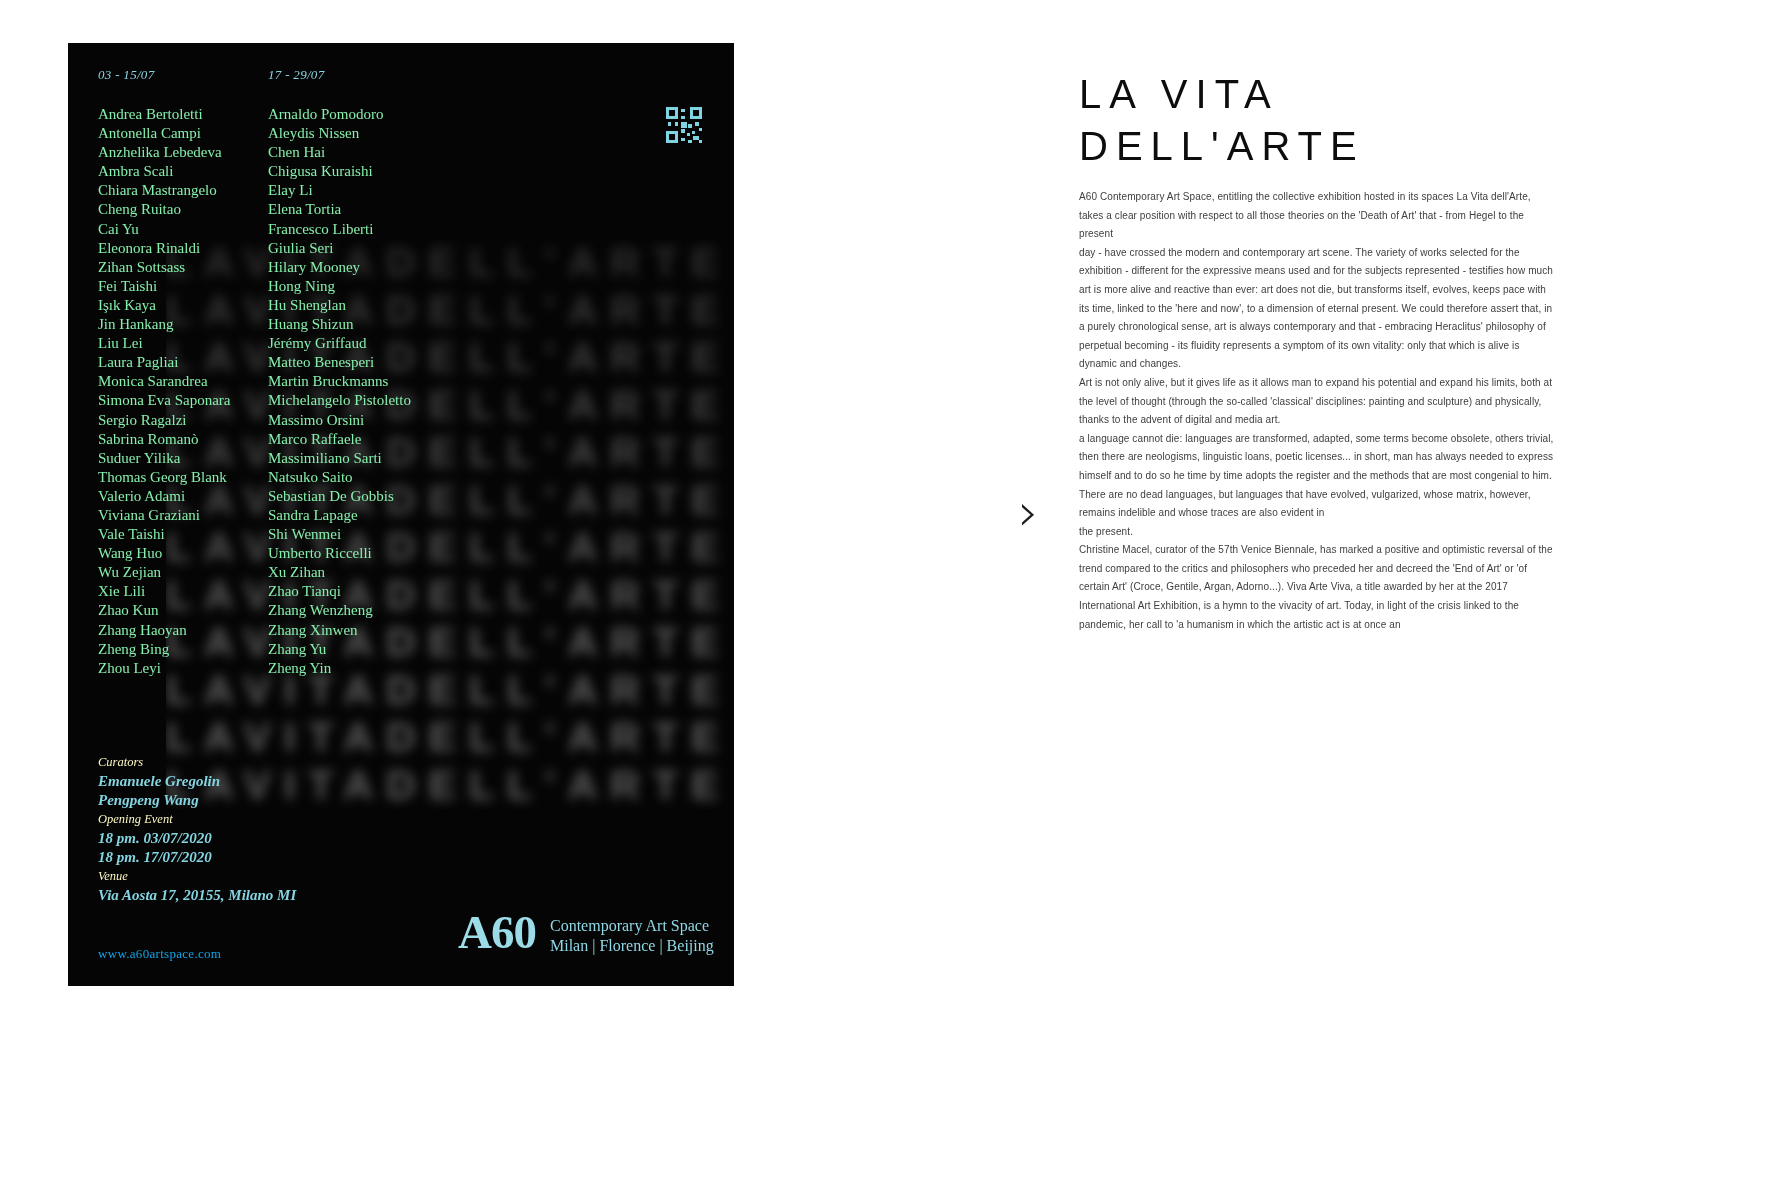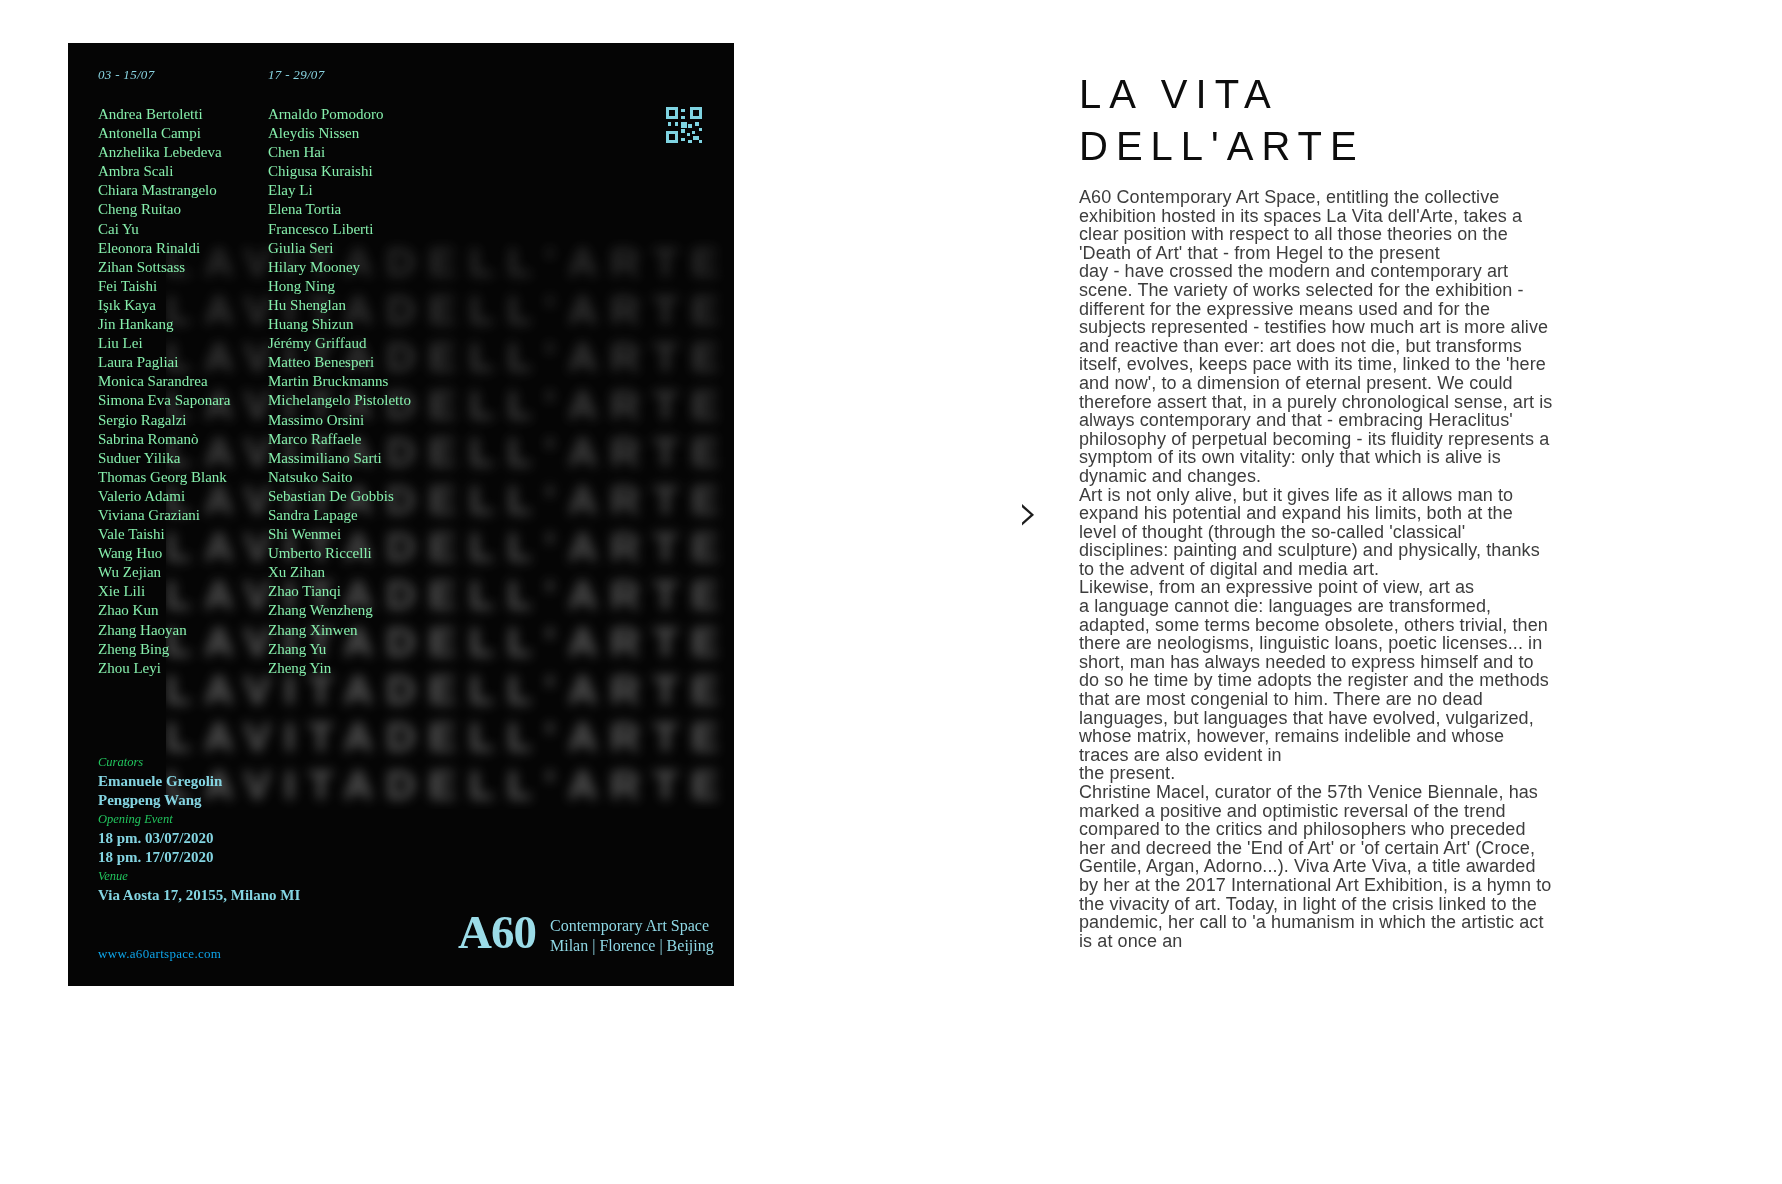--- a/index.html
+++ b/index.html
@@ -19,33 +19,33 @@
   .watermark div{height:47.5px;}
 
   .artist-col{position:absolute;top:62px;font-family:"Liberation Serif",serif;font-size:15px;color:#86efac;}
   .artist-col.c1{left:30px;}
   .artist-col.c2{left:200px;}
   .artist-col div{height:19.1px;line-height:19.1px;white-space:nowrap;}
 
   .qr{position:absolute;left:597px;top:64px;width:38px;height:36px;}
 
   .credits{position:absolute;left:30px;top:710px;font-family:"Liberation Serif",serif;color:#84d5e2;}
-  .cred-label{font:italic 12.5px "Liberation Serif",serif;height:19px;line-height:19px;color:#22c55e;}
-  .cred-strong{font-weight:bold;font-size:15px;height:19px;line-height:19px;}
+  .cred-label{font:italic 12.5px "Liberation Serif",serif;height:19px;line-height:19px;color:#fef9c3;}
+  .cred-strong{font-weight:bold;font-size:15px;height:19px;line-height:19px;font-style:italic;}
   .website{position:absolute;left:30px;top:903px;font:13px "Liberation Serif",serif;color:#0ea5e9;letter-spacing:.3px;}
 
   .logo-block{position:absolute;left:390px;top:862px;}
   .logo-mark{font-family:"Liberation Serif",serif;font-weight:bold;font-size:47px;color:#9bdce8;letter-spacing:-1px;}
   .logo-tag{position:absolute;left:92px;top:11px;font-family:Liberation Serif, serif;font-size:16px;line-height:20px;color:#8fd8e5;white-space:nowrap;}
 
   
   .article-title{position:absolute;left:1071px;top:68px;font-family:"Liberation Sans",sans-serif;
     font-weight:400;font-size:40px;line-height:52px;letter-spacing:8px;color:#0d0d0d;white-space:nowrap;}
   .article-body{position:absolute;left:1071px;top:188px;width:476px;
-    font-family:"Liberation Sans",sans-serif;font-size:18px;line-height:18.6px;color:#3d3d3d;letter-spacing:.1px;}
+    font-family:"Liberation Sans",sans-serif;font-size:10px;line-height:18.6px;color:#3d3d3d;letter-spacing:.1px;}
   .article-body p{margin:0;}
 
   .chevron{position:absolute;left:1010px;top:488px;width:26px;height:48px;
     font-family:"DejaVu Sans",sans-serif;font-size:52px;font-weight:200;color:#1c1c1c;line-height:48px;cursor:pointer;}
 </style>
 </head>
 <body>
 
 <div id="stage">
 
@@ -186,19 +186,18 @@
 
   <div class="article-title">
     <div>LA VITA</div>
     <div>DELL'ARTE</div>
   </div>
 
   <div class="article-body">
       <p>A60 Contemporary Art Space, entitling the collective exhibition hosted in its spaces La Vita dell'Arte, takes a clear position with respect to all those theories on the 'Death of Art' that - from Hegel to the present</p>
       <p>day - have crossed the modern and contemporary art scene. The variety of works selected for the exhibition - different for the expressive means used and for the subjects represented - testifies how much art is more alive and reactive than ever: art does not die, but transforms itself, evolves, keeps pace with its time, linked to the 'here and now', to a dimension of eternal present. We could therefore assert that, in a purely chronological sense, art is always contemporary and that - embracing Heraclitus' philosophy of perpetual becoming - its fluidity represents a symptom of its own vitality: only that which is alive is dynamic and changes.</p>
       <p>Art is not only alive, but it gives life as it allows man to expand his potential and expand his limits, both at the level of thought (through the so-called 'classical' disciplines: painting and sculpture) and physically, thanks to the advent of digital and media art.</p>
-      <p>Likewise, from an expressive point of view, art as</p>
       <p>a language cannot die: languages are transformed, adapted, some terms become obsolete, others trivial, then there are neologisms, linguistic loans, poetic licenses... in short, man has always needed to express himself and to do so he time by time adopts the register and the methods that are most congenial to him. There are no dead languages, but languages that have evolved, vulgarized, whose matrix, however, remains indelible and whose traces are also evident in</p>
       <p>the present.</p>
       <p>Christine Macel, curator of the 57th Venice Biennale, has marked a positive and optimistic reversal of the trend compared to the critics and philosophers who preceded her and decreed the 'End of Art' or 'of certain Art' (Croce, Gentile, Argan, Adorno...). Viva Arte Viva, a title awarded by her at the 2017 International Art Exhibition, is a hymn to the vivacity of art. Today, in light of the crisis linked to the pandemic, her call to 'a humanism in which the artistic act is at once an</p>
     </div>
 
 </div>
 
 </body></html>

